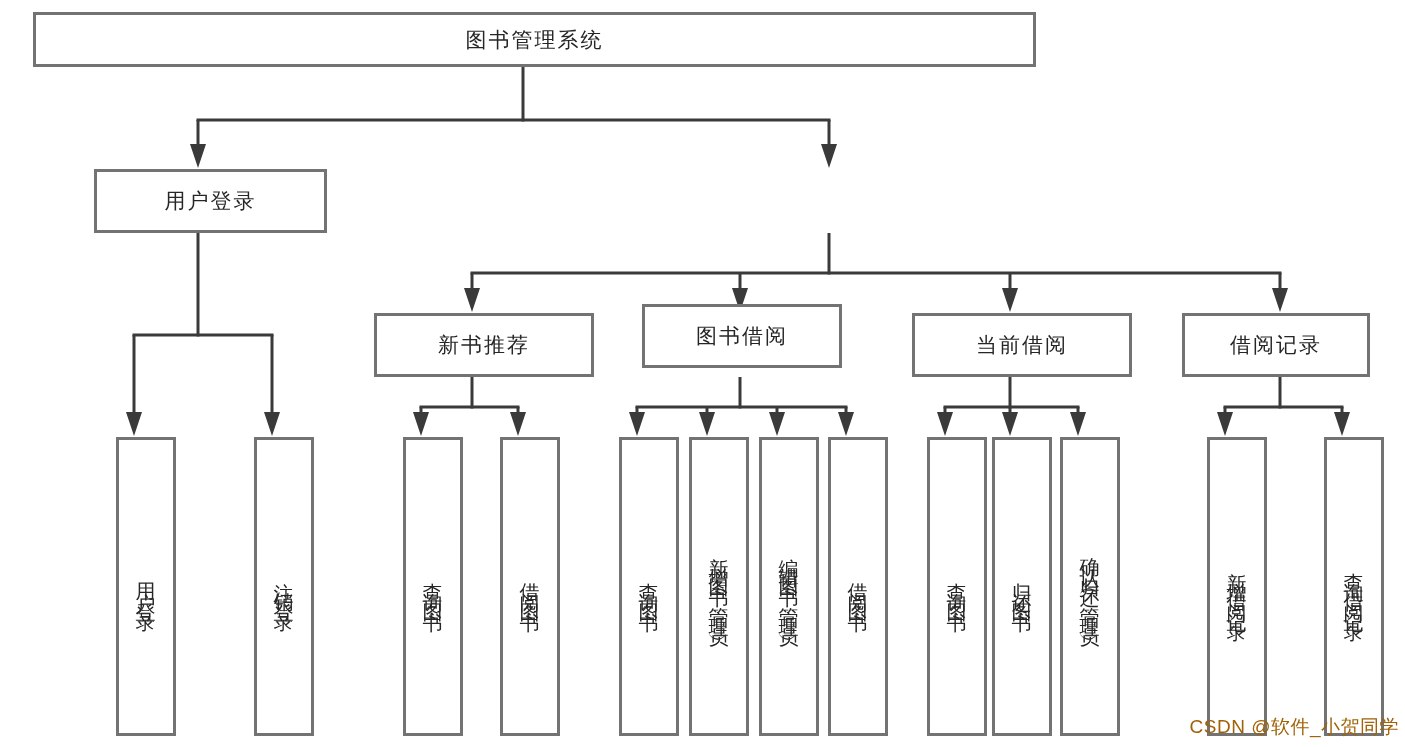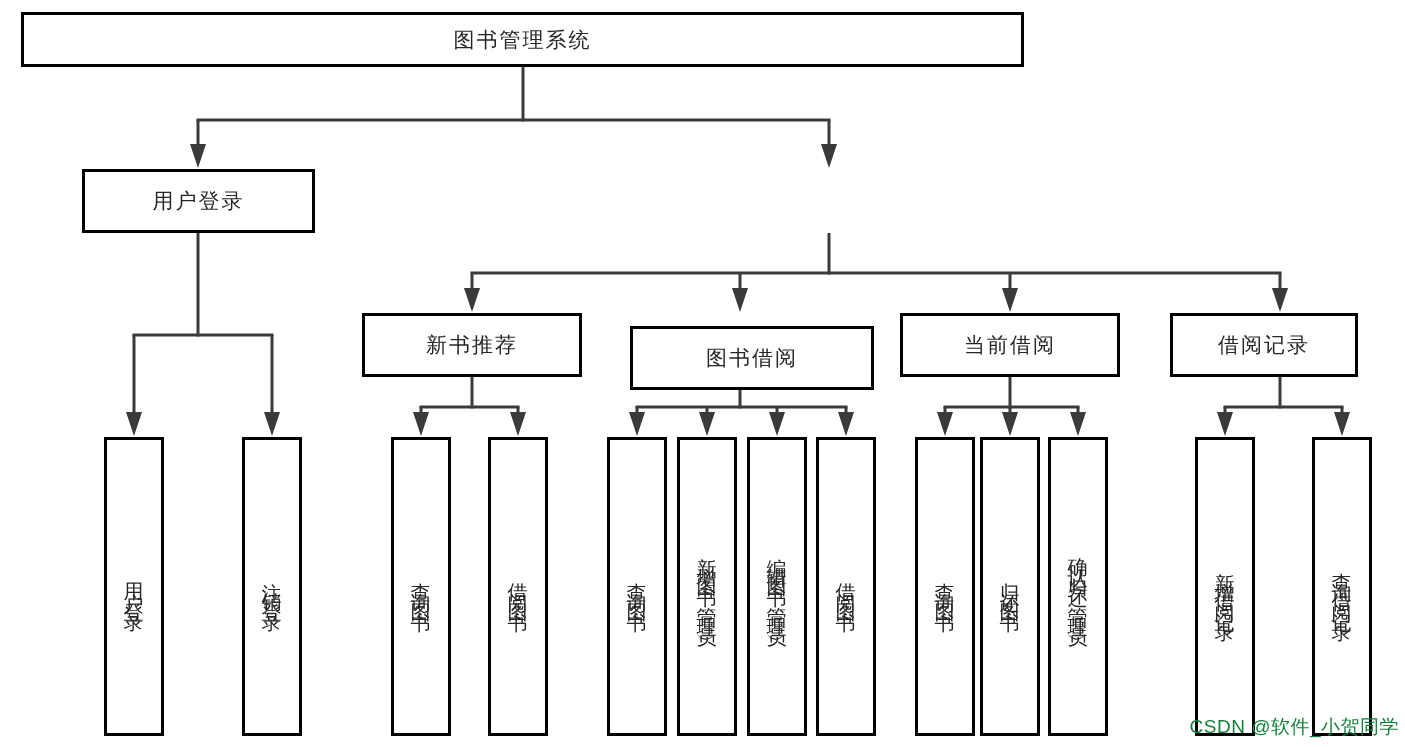--- a/index.html
+++ b/index.html
@@ -9,41 +9,42 @@
     width:1405px;height:747px;
     background:#ffffff;
     font-family:"Liberation Sans","DejaVu Sans",sans-serif;
     overflow:hidden;
   }
   svg.connectors{position:absolute;left:0;top:0;z-index:1;}
   .node{
     position:absolute;
     box-sizing:border-box;
     background:#ffffff;
-    border:3px solid #000000;
+    border:3px solid #737373;
     display:flex;align-items:center;justify-content:center;
     color:#262626;
     z-index:2;
+    margin-left:12px;
   }
   .box-h{font-size:21px;letter-spacing:2px;white-space:nowrap;}
   .box-v{padding:4px 0;}
   .vtext{
     writing-mode:vertical-rl;
     text-orientation:mixed;
     font-size:20px;
     letter-spacing:10px;
     line-height:1;
     color:#262626;
   }
   .watermark{
     position:absolute;
     right:6px;bottom:7px;
     font-size:19px;
     letter-spacing:0.5px;
-    color:#15803d;
+    color:#a16207;
     z-index:5;
     white-space:nowrap;
   }
 </style>
 </head>
 <body>
 
 <div class="canvas">
 
   <svg class="connectors" width="1405" height="747" viewBox="0 0 1405 747">
@@ -134,21 +135,21 @@
       <polygon points="1217,412 1233,412 1225,436"></polygon>
       <polygon points="1334,412 1350,412 1342,436"></polygon>
     </g>
   </svg>
 
   <div class="node box-h" style="left:21px;top:12px;width:1003px;height:55px">图书管理系统</div>
 
   <div class="node box-h" style="left:82px;top:169px;width:233px;height:64px">用户登录</div>
 
   <div class="node box-h" style="left:362px;top:313px;width:220px;height:64px">新书推荐</div>
-  <div class="node box-h" style="left:630px;top:326px;width:244px;height:64px">图书借阅</div>
+  <div class="node box-h" style="left:630px;top:304px;width:200px;height:64px">图书借阅</div>
   <div class="node box-h" style="left:900px;top:313px;width:220px;height:64px">当前借阅</div>
   <div class="node box-h" style="left:1170px;top:313px;width:188px;height:64px">借阅记录</div>
 
   <div class="node box-v" style="left:104px;top:437px;width:60px;height:299px">
     <span class="vtext">用户登录</span>
   </div>
   <div class="node box-v" style="left:242px;top:437px;width:60px;height:299px">
     <span class="vtext">注销登录</span>
   </div>
 

